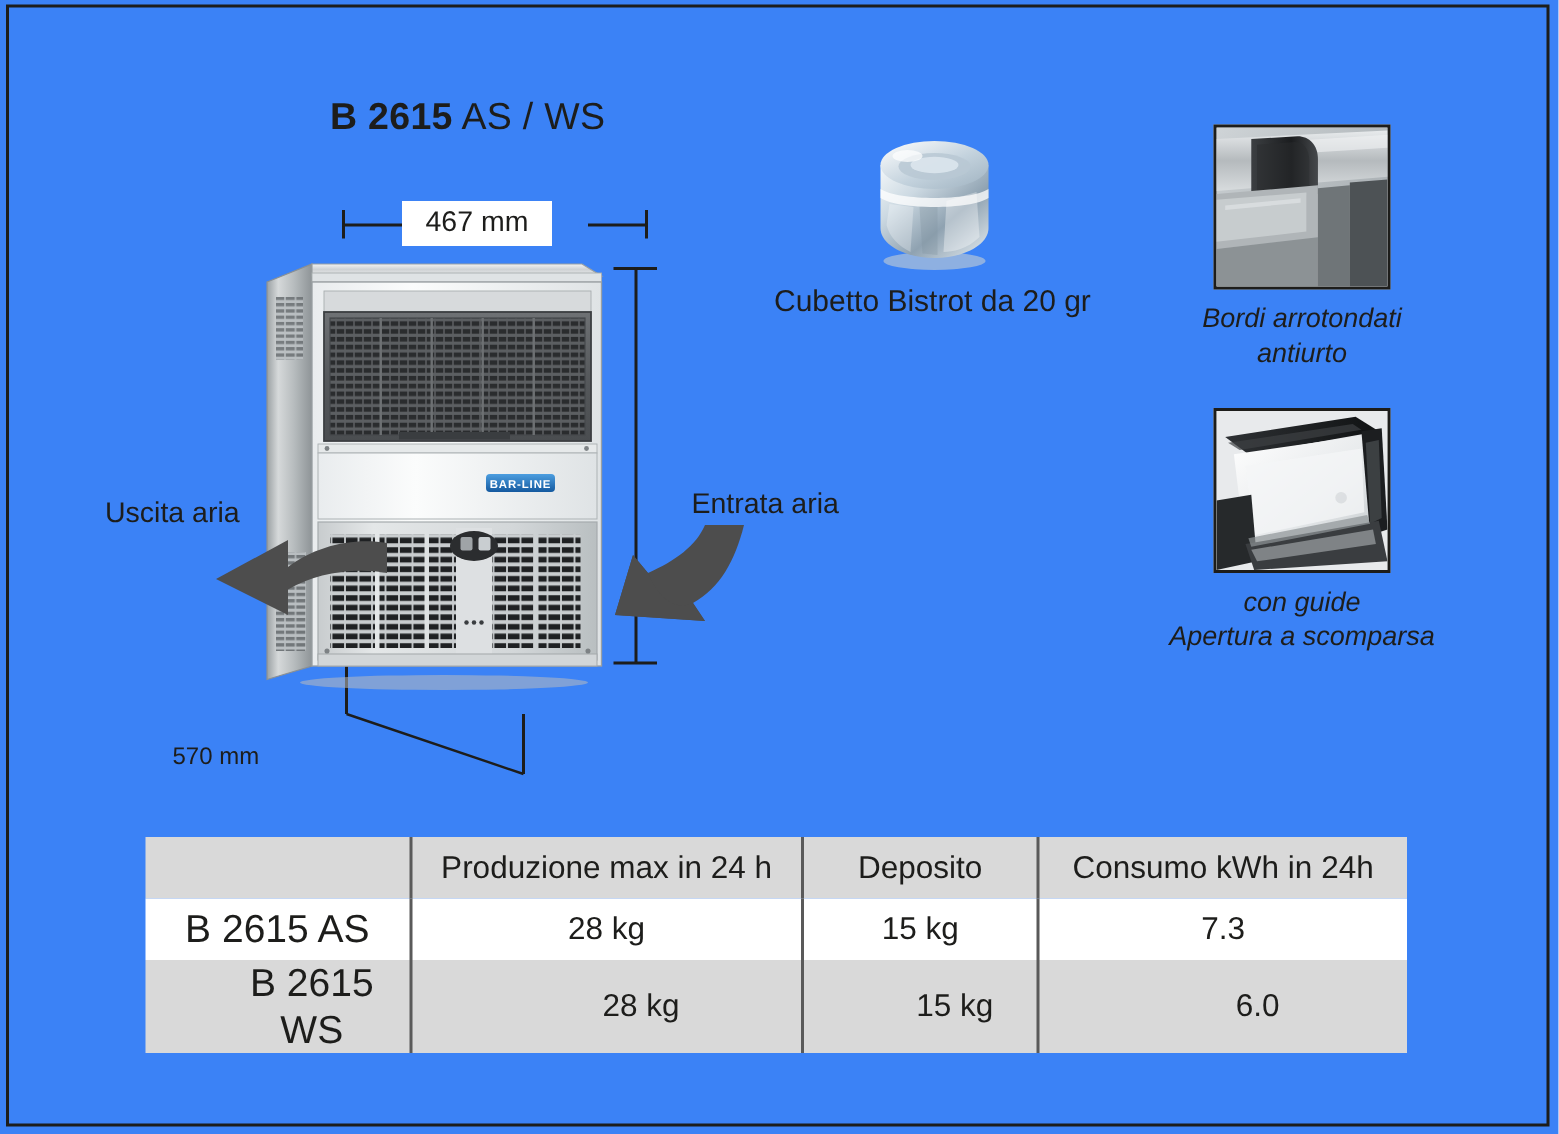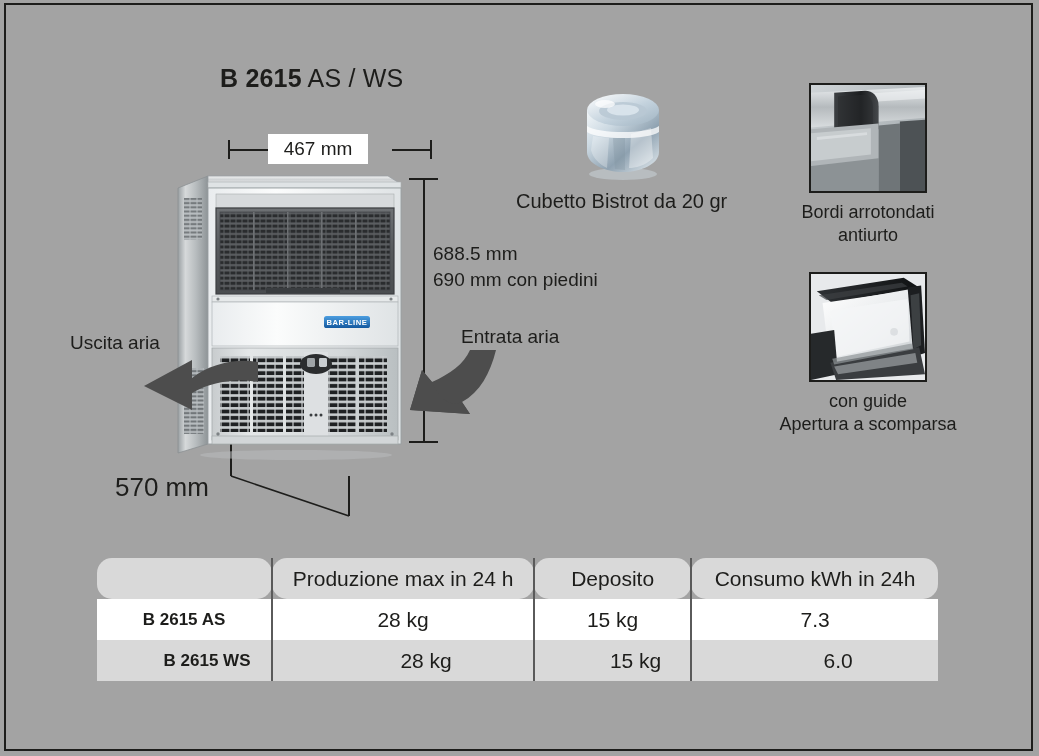--- a/index.html
+++ b/index.html
@@ -8,21 +8,21 @@
     background: #ffffff;
   }
   body {
     font-family: "Liberation Sans", sans-serif;
     -webkit-font-smoothing: antialiased;
   }
   #page {
     position: relative;
     width: 1039px;
     height: 756px;
-    background: #a3a3a3;
+    background: #3b82f6;
     overflow: hidden;
   }
   .page-border {
     position: absolute;
     left: 4px;
     top: 3px;
     width: 1029px;
     height: 748px;
     border: 2px solid #1d1d1b;
     box-sizing: border-box;
@@ -114,22 +114,22 @@
     width: 1.6px; height: 34px; background: #1d1d1b;
   }
   .dim-depth .tick-b {
     position: absolute; left: 228px; top: 44px;
     width: 1.6px; height: 40px; background: #1d1d1b;
   }
   .dim-depth svg { position: absolute; left: 0; top: 0; }
   .dim-depth .lbl {
     position: absolute;
     left: -5px;
-    top: 40px;
-    font-size: 26px;
+    top: 64px;
+    font-size: 16px;
     color: #1d1d1b;
     white-space: nowrap;
   }
 
   
   .machine {
     position: absolute;
     left: 176px;
     top: 172px;
     width: 232px;
@@ -161,21 +161,21 @@
   .cube-img { display:block; margin: 0 auto; }
   .cube-caption {
     margin-top: 6px;
     text-align: center;
     font-size: 20px;
     color: #1d1d1b;
     white-space: nowrap;
   }
 
   
-  .feature { position: absolute; width: 230px; }
+  .feature { position: absolute; width: 230px; font-style: italic; }
   .feature-1 { left: 753px; top: 83px; }
   .feature-2 { left: 753px; top: 272px; }
   .feature-photo {
     width: 118px;
     height: 110px;
     margin: 0 auto;
     border: 2px solid #1d1d1b;
     box-sizing: border-box;
     display: block;
     background: #cfd2d4;
@@ -203,24 +203,24 @@
     text-align: center;
     font-weight: normal;
     height: 41px;
     vertical-align: middle;
     border-left: 2px solid #5a5a5a;
   }
   .spec-table td:first-child,
   .spec-table th:first-child {
     border-left: none;
     width: 138px;
-    font-weight: bold;
-    font-size: 17px;
-  }
-  .spec-table th { background: #d9d9d9; border-radius: 15px; }
+    font-weight: normal;
+    font-size: 26px;
+  }
+  .spec-table th { background: #d9d9d9; }
   .spec-table tr.row-odd td { background: #ffffff; }
   .spec-table tr.row-even td { background: #d9d9d9; padding-left: 46px; }
   .col-prod { width: 277px; }
   .col-dep  { width: 163px; margin-left: 18px; }
   .col-cons { width: 263px; }
 </style>
 </head>
 <body>
 
 <div id="page">
@@ -235,24 +235,20 @@
     <div class="cap-l"></div>
     <div class="cap-r"></div>
     <div class="line-l"></div>
     <div class="line-r"></div>
     <div class="lbl">467 mm</div>
   </div>
 
   <div class="dim-height-cap-t"></div>
   <div class="dim-height-line"></div>
   <div class="dim-height-cap-b"></div>
-  <div class="dim-height-label">
-    <div>688.5 mm</div>
-    <div>690 mm con piedini</div>
-  </div>
 
   <div class="dim-depth">
     <svg width="260" height="95" viewBox="0 0 260 95">
       <line x1="111" y1="44" x2="229" y2="84" stroke="#1d1d1b" stroke-width="1.6"></line>
     </svg>
     <div class="tick-a"></div>
     <div class="tick-b"></div>
     <div class="lbl">570 mm</div>
   </div>
 

